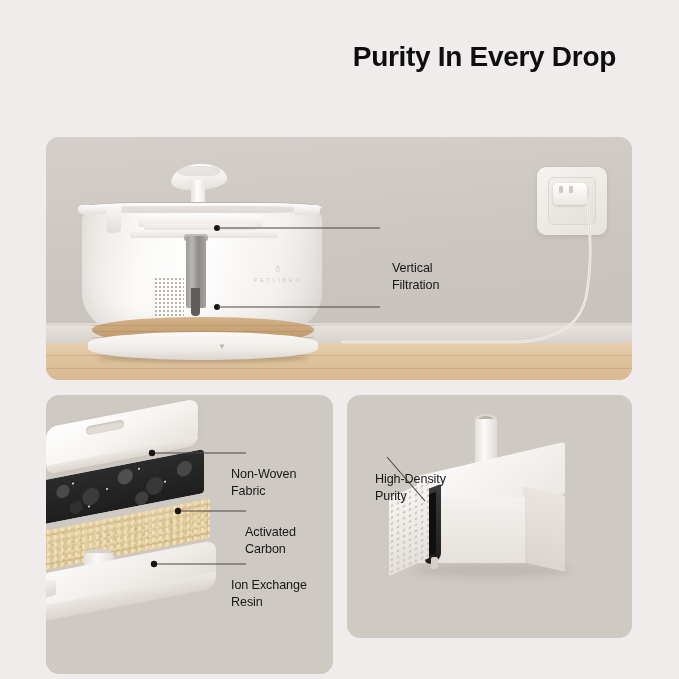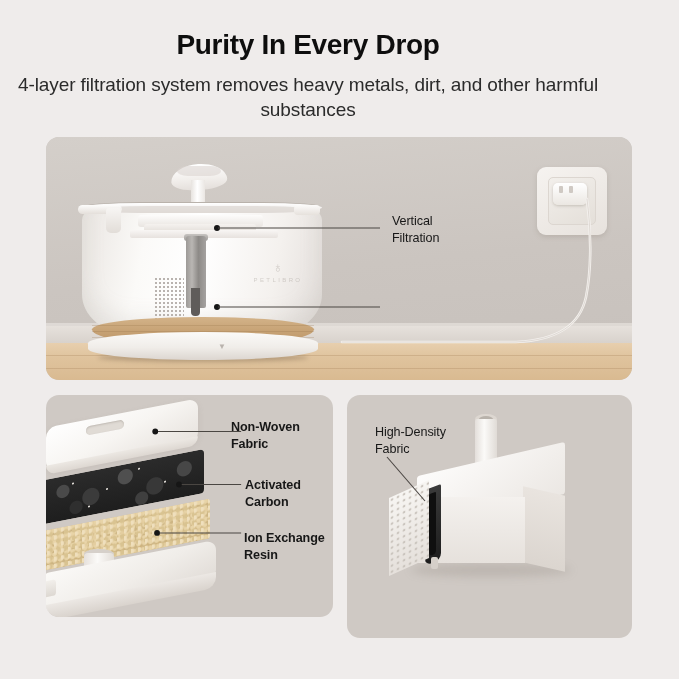--- a/index.html
+++ b/index.html
@@ -6,35 +6,35 @@
   html,body { width:679px; height:679px; }
   body {
     background:#efeceb;
     font-family:"Liberation Sans", sans-serif;
     color:#1c1c1c;
     overflow:hidden;
     position:relative;
   }
 
   
-  #header { width:616px; padding-top:30px; text-align:center; }
+  #header { width:616px; padding-top:42px; text-align:right; }
   #title {
     font-size:28px; font-weight:bold; letter-spacing:-0.3px;
     color:#0e0e0e; line-height:1.1;
   }
   #subtitle {
     margin-top:11px; font-size:19px; font-weight:400;
     color:#2b2b2b; line-height:1.33; letter-spacing:-0.1px;
   }
 
   
   .panel { position:absolute; border-radius:13px; overflow:hidden; }
 
   #panel-main  { left:46px;  top:137px; width:586px; height:243px; background:#cdc7c3; }
-  #panel-left  { left:46px;  top:395px; width:287px; height:222px; background:#cfc9c4;font-weight:bold; }
+  #panel-left  { left:46px;  top:395px; width:287px; height:279px; background:#cfc9c4; }
   #panel-right { left:347px; top:395px; width:285px; height:243px; background:#cfc9c4; }
 
   
   .wall {
     position:absolute; left:0; top:0; width:100%; height:206px;
     background:linear-gradient(175deg,#d4cfca 0%,#cbc5c0 60%,#c8c2bd 100%);
   }
   .baseboard-top {
     position:absolute; left:0; top:186px; width:100%; height:3px;
     background:#e2ddd8; opacity:.85;
@@ -209,21 +209,21 @@
     position:absolute; left:0; top:0; width:100%; height:100%;
     pointer-events:none;
   }
 
   
   .lead-svg { position:absolute; left:0; top:0; width:100%; height:100%; pointer-events:none; }
 
   
   .callout {
     position:absolute; font-size:12.6px; line-height:1.34;
-    color:#171717; letter-spacing:-0.1px; white-space:pre-line;
+    color:#171717; letter-spacing:-0.1px; white-space:pre-line;margin-top:47px;
   }
 
   
   #filter-stack { position:absolute; left:-2px; top:12px; width:190px; height:215px; }
 
   .fab-plate {
     position:absolute; left:2px; top:6px; width:152px; height:44px;
     background:linear-gradient(160deg,#ffffff 0%,#f7f5f2 48%,#e6e1dc 100%);
     border-radius:10px;
     transform:skewY(-11deg);
@@ -369,22 +369,20 @@
   .sp-shadow {
     position:absolute; left:6px; top:118px; width:160px; height:14px;
     background:rgba(120,108,98,.2); border-radius:50%; filter:blur(4px);
   }
 </style>
 </head>
 <body>
 
 <div id="header">
   <div id="title">Purity In Every Drop</div>
-  <div id="subtitle">4-layer filtration system removes heavy metals,
-dirt, and other harmful substances</div>
 </div>
 
 <div class="panel" id="panel-main">
 
   <div class="wall"></div>
   <div class="baseboard-top"></div>
   <div class="baseboard"></div>
   <div class="floor"></div>
   <div class="floor-seam" style="top:218px"></div>
   <div class="floor-seam" style="top:231px"></div>
@@ -488,21 +486,21 @@
     <line x1="135" y1="98" x2="200" y2="98" stroke="#4a4642" stroke-width="1.1"></line>
 
     <circle cx="108" cy="151" r="3.2" fill="#161616"></circle>
     <line x1="111" y1="151" x2="200" y2="151" stroke="#4a4642" stroke-width="1.1"></line>
   </svg>
 
   <div class="callout" style="left:185px; top:24px">Non-Woven
 Fabric</div>
   <div class="callout" style="left:199px; top:82px">Activated
 Carbon</div>
-  <div class="callout" style="left:198px; top:135px">Ion Exchange
+  <div class="callout" style="left:185px; top:135px">Ion Exchange
 Resin</div>
 </div>
 
 <div class="panel" id="panel-right">
 
   <div id="sponge">
     <div class="sp-tube-top"></div>
     <div class="sp-tube-hole"></div>
     <div class="sp-tube"></div>
 
@@ -517,14 +515,14 @@
     <div class="sp-grille-face"></div>
     <div class="sp-dots"></div>
     <div class="sp-slot"></div>
   </div>
 
   <svg class="lead-svg" viewBox="0 0 285 243">
     <line x1="40" y1="62" x2="78" y2="106" stroke="#4a4642" stroke-width="1.1"></line>
   </svg>
 
   <div class="callout" style="left:28px; top:29px">High-Density
-Fabric</div>
+Purity</div>
 </div>
 
 </body></html>

